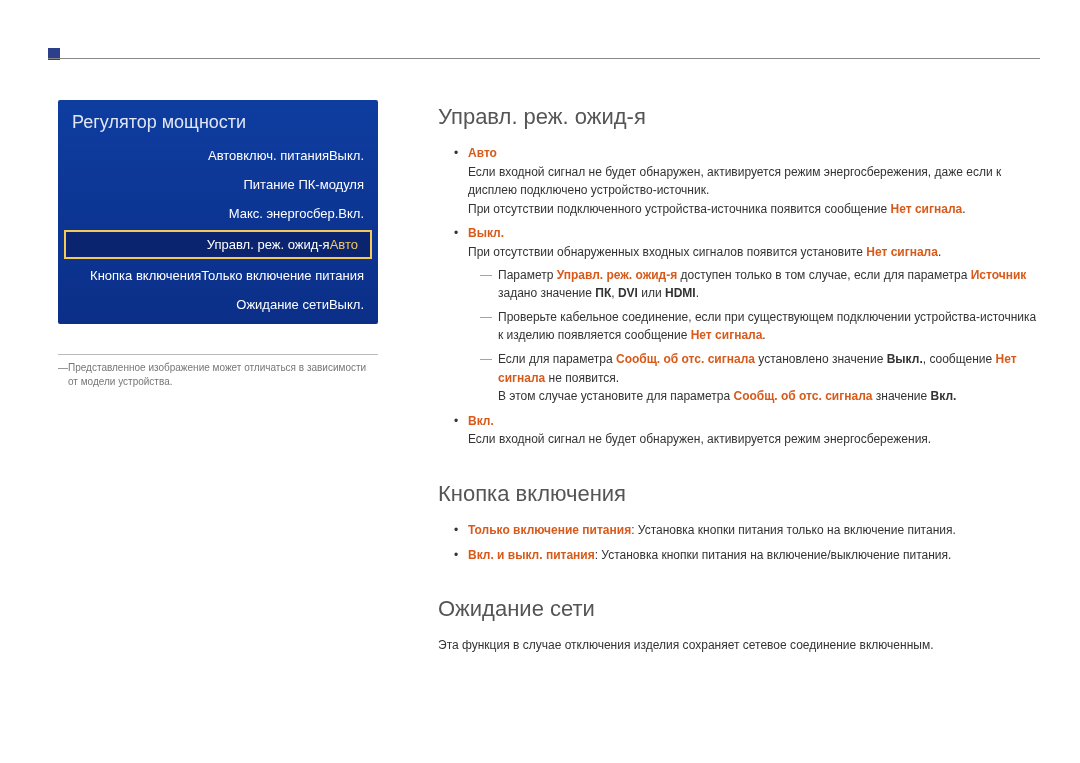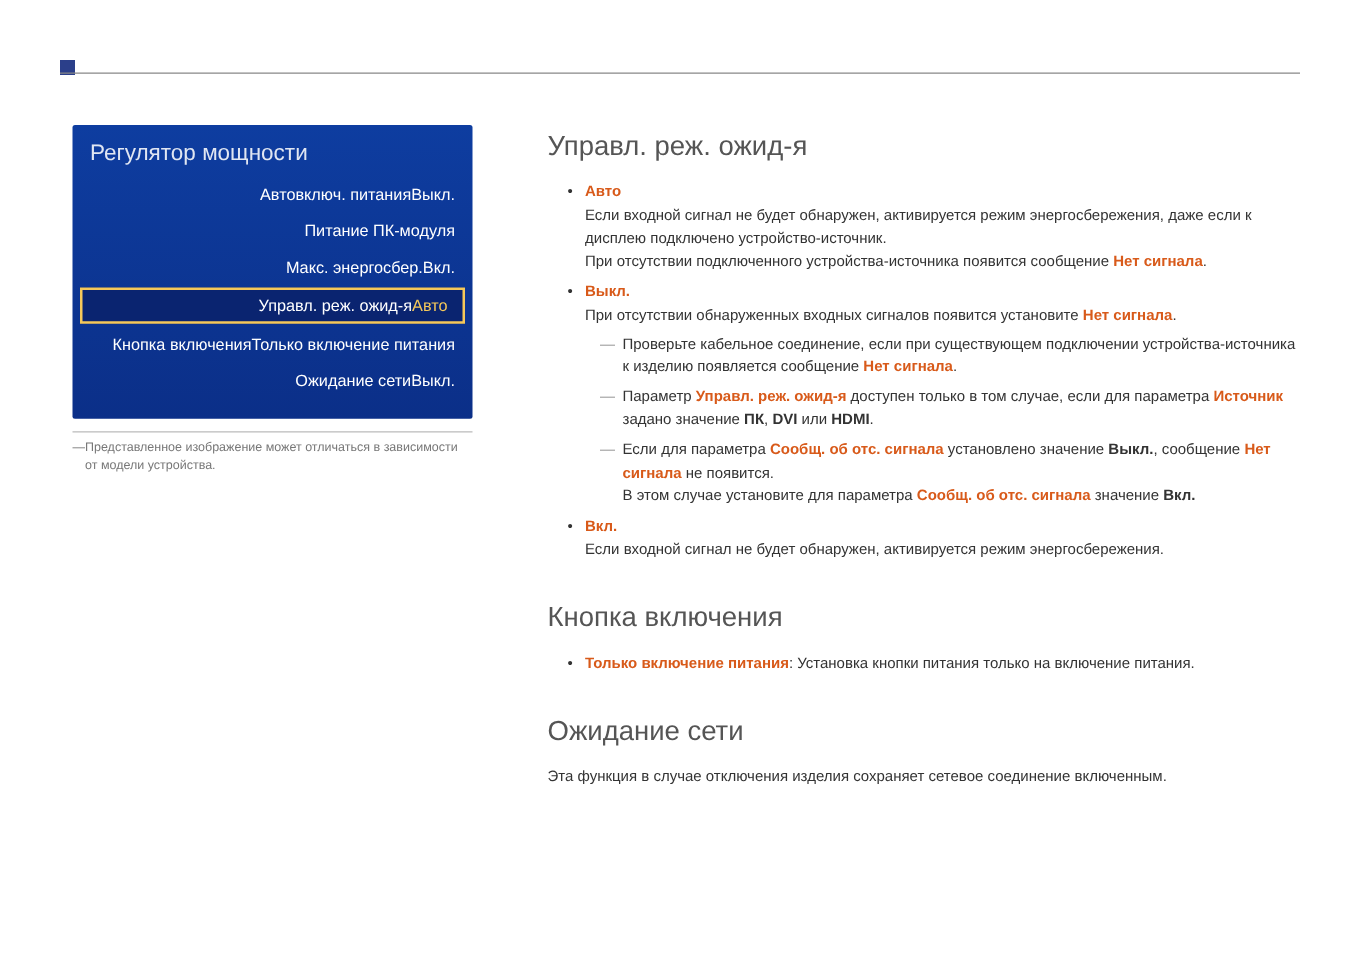--- a/index.html
+++ b/index.html
@@ -27,21 +27,21 @@
     position: absolute;
     top: 100px; left: 58px; right: 40px;
     display: flex;
     gap: 60px;
   }
   .left { width: 320px; flex-shrink: 0; }
   .menu {
     background: linear-gradient(#0e3da0, #0b2f88);
     color: #fff;
     border-radius: 2px;
-    padding-bottom: 16px;
+    padding-bottom: 5px;
   }
   .menu-title {
     padding: 12px 14px 8px;
     font-size: 18px;
     font-weight: 400;
     color: #e0e6f2;
   }
   .menu-row {
     display: flex;
     justify-content: flex-end;
@@ -49,21 +49,21 @@
     font-size: 13px;
   }
   .menu-row.selected {
     padding: 5px 12px;
     margin: 2px 6px;
     background: #0a2470;
     border: 2px solid #f5c85a;
   }
   .menu-row.selected .menu-val { color: #f5c85a; }
   .menu-caption {
-    margin-top: 10px;
+    margin-top: 30px;
     border-top: 1px solid #bbb;
     padding-top: 6px;
     font-size: 10px;
     color: #777;
     line-height: 1.4;
     position: relative;
     padding-left: 10px;
   }
   .menu-caption::before {
     content: "―";
@@ -137,40 +137,43 @@
           <span>При отсутствии подключенного устройства-источника появится сообщение </span><span class="hl">Нет сигнала</span><span>.</span>
         </div>
       </li>
       <li>
         <span class="hl">Выкл.</span>
         <div>
           <span>При отсутствии обнаруженных входных сигналов появится установите </span><span class="hl">Нет сигнала</span><span>.</span>
         </div>
         <ul class="dash">
           <li>
-            <span>Проверьте кабельное соединение, если при существующем подключении устройства-источника к изделию появляется сообщение </span><span class="hl">Нет сигнала</span><span>.</span>
+            <span>Параметр </span><span class="hl">Управл. реж. ожид-я</span><span> доступен только в том случае, если для параметра </span><span class="hl">Источник</span><span> задано значение </span><span class="bold">ПК</span><span>, </span><span class="bold">DVI</span><span> или </span><span class="bold">HDMI</span><span>.</span>
           </li>
           <li>
-            <span>Параметр </span><span class="hl">Управл. реж. ожид-я</span><span> доступен только в том случае, если для параметра </span><span class="hl">Источник</span><span> задано значение </span><span class="bold">ПК</span><span>, </span><span class="bold">DVI</span><span> или </span><span class="bold">HDMI</span><span>.</span>
+            <span>Проверьте кабельное соединение, если при существующем подключении устройства-источника к изделию появляется сообщение </span><span class="hl">Нет сигнала</span><span>.</span>
           </li>
           <li>
             <span>Если для параметра </span><span class="hl">Сообщ. об отс. сигнала</span><span> установлено значение </span><span class="bold">Выкл.</span><span>, сообщение </span><span class="hl">Нет сигнала</span><span> не появится.</span>
             <div><span>В этом случае установите для параметра </span><span class="hl">Сообщ. об отс. сигнала</span><span> значение </span><span class="bold">Вкл.</span></div>
           </li>
         </ul>
       </li>
       <li>
         <span class="hl">Вкл.</span>
         <div>Если входной сигнал не будет обнаружен, активируется режим энергосбережения.</div>
       </li>
     </ul>
 
     <h2 class="later">Кнопка включения</h2>
     <ul class="bul">
       <li>
         <span class="hl">Только включение питания</span><span>: Установка кнопки питания только на включение питания.</span>
       </li>
+      <li>
+        <span class="hl">Вкл. и выкл. питания</span><span>: Установка кнопки питания на включение/выключение питания.</span>
+      </li>
     </ul>
 
     <h2 class="later">Ожидание сети</h2>
     <div class="para">Эта функция в случае отключения изделия сохраняет сетевое соединение включенным.</div>
   </div>
 </div>
 
 </body></html>

